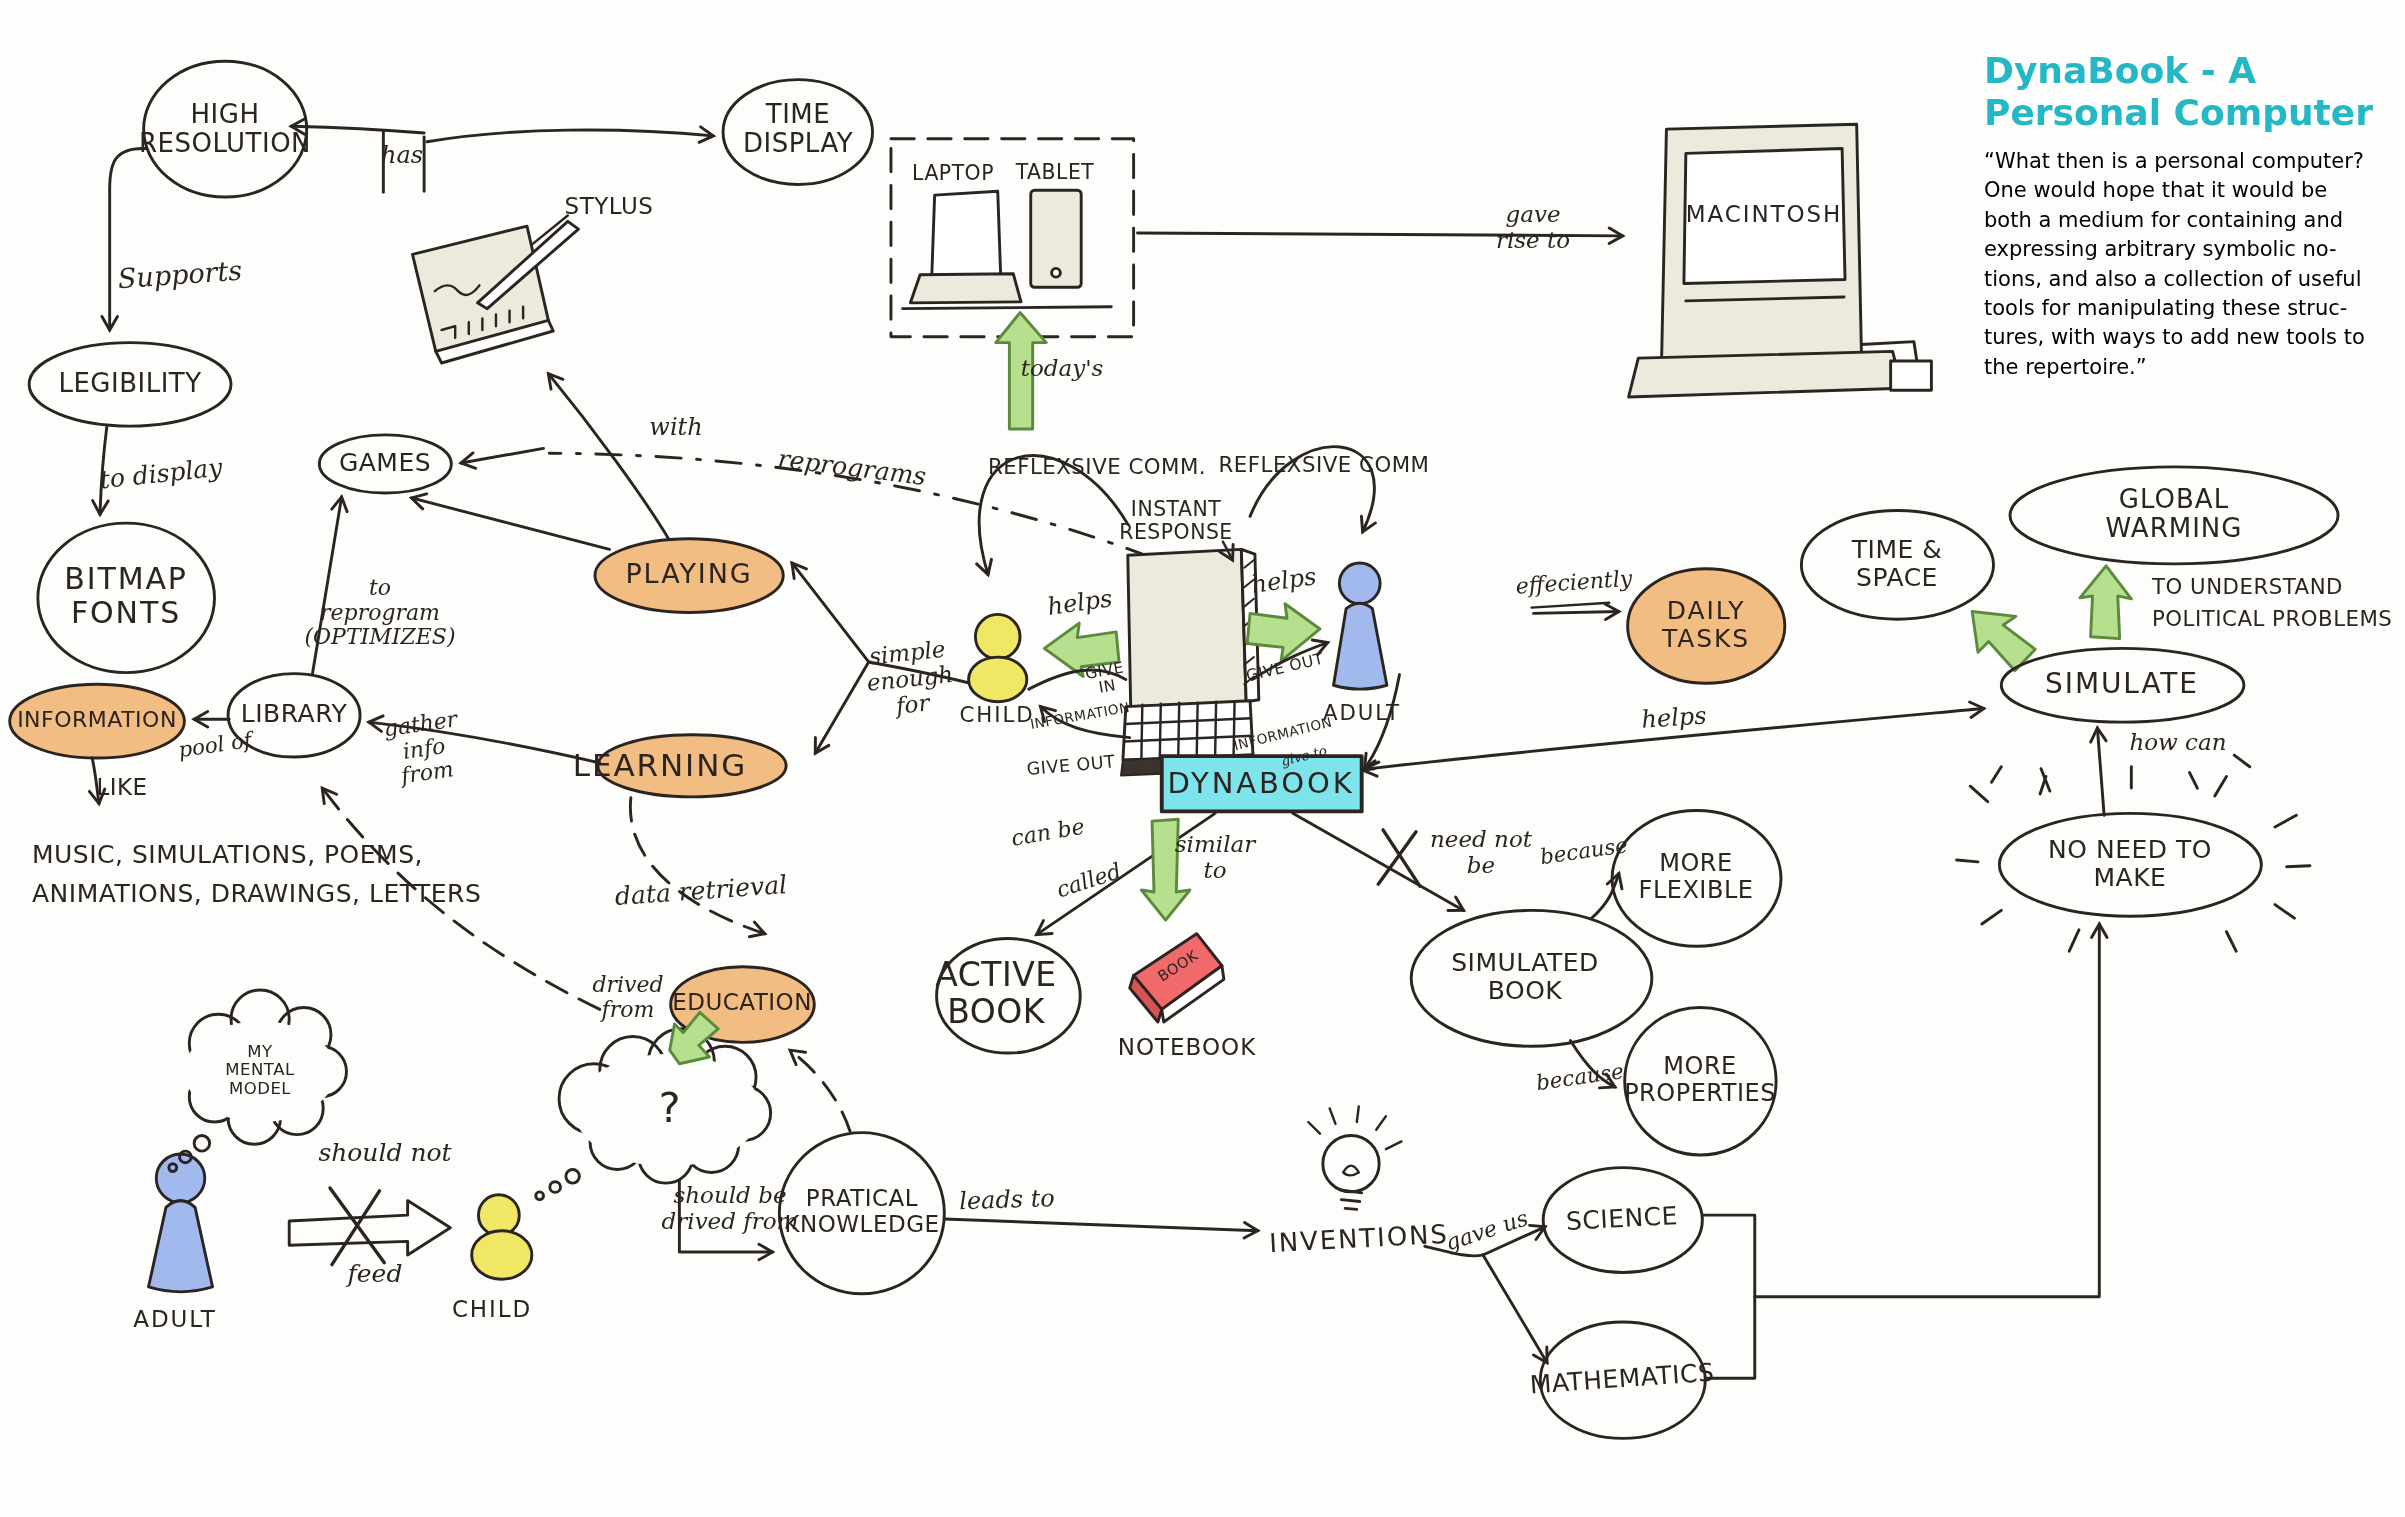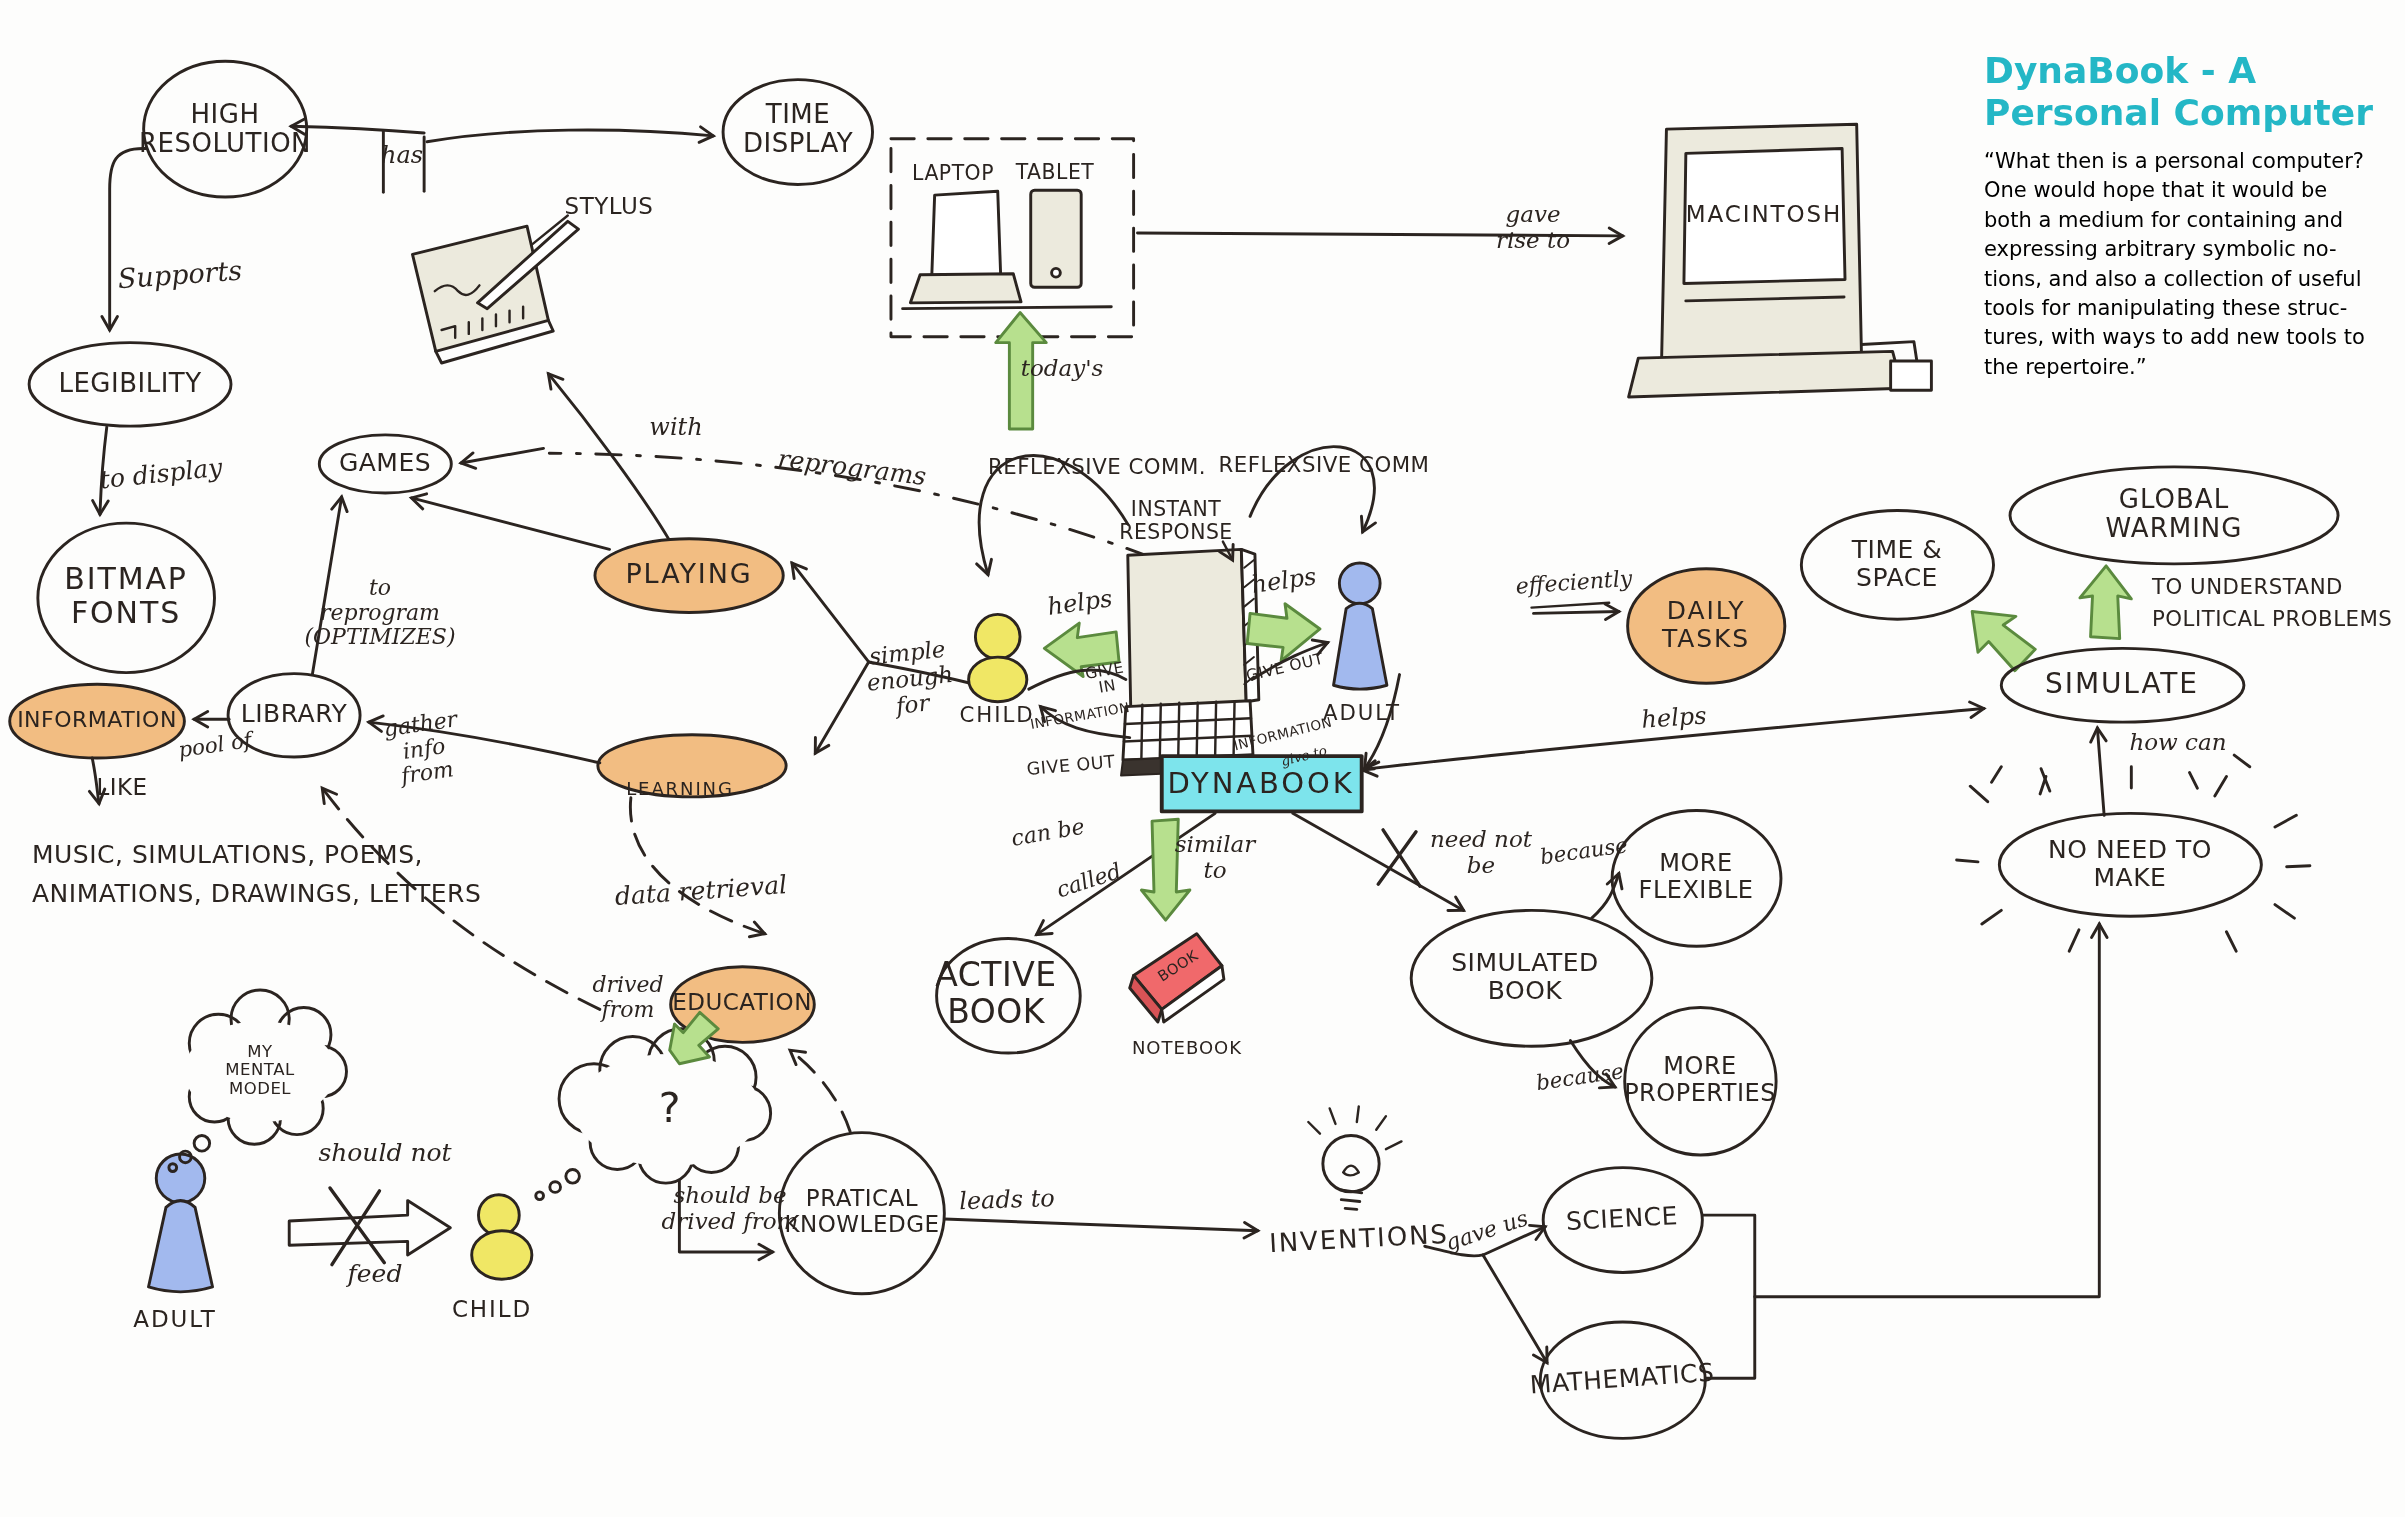--- a/index.html
+++ b/index.html
@@ -237,21 +237,21 @@
 
 <div class="lbl" style="left:225px;top:129px;font-size:26px;">HIGH
 RESOLUTION</div>
 <div class="lbl" style="left:798px;top:129px;font-size:26px;">TIME
 DISPLAY</div>
 <div class="lbl" style="left:130px;top:384px;font-size:26px;">LEGIBILITY</div>
 <div class="lbl" style="left:126px;top:596px;font-size:30px;letter-spacing:1.9px;">BITMAP
 FONTS</div>
 <div class="lbl" style="left:385px;top:463px;font-size:25px;">GAMES</div>
 <div class="lbl" style="left:689px;top:574px;font-size:27px;letter-spacing:1.9px;">PLAYING</div>
-<div class="lbl" style="left:680px;top:765px;font-size:18px;letter-spacing:1.9px;margin-top:24px;">LEARNING</div>
+<div class="lbl" style="left:660px;top:765px;font-size:31px;letter-spacing:1.9px;">LEARNING</div>
 <div class="lbl" style="left:294px;top:714px;font-size:25px;">LIBRARY</div>
 <div class="lbl" style="left:97px;top:720px;font-size:22px;">INFORMATION</div>
 <div class="lbl" style="left:122px;top:788px;font-size:23px;">LIKE</div>
 <div class="lbl lleft" style="left:32px;top:836px;font-size:25px;line-height:1.55;">MUSIC, SIMULATIONS, POEMS,
 ANIMATIONS, DRAWINGS, LETTERS</div>
 <div class="lbl" style="left:609px;top:207px;font-size:23px;">STYLUS</div>
 <div class="lbl" style="left:953px;top:173px;font-size:20.4px;">LAPTOP</div>
 <div class="lbl" style="left:1055px;top:172px;font-size:20.4px;">TABLET</div>
 <div class="lbl" style="left:1764px;top:215px;font-size:23px;letter-spacing:1.9px;">MACINTOSH</div>
 <div class="lbl" style="left:1097px;top:467px;font-size:21.3px;">REFLEXSIVE COMM.</div>
@@ -265,21 +265,21 @@
 TASKS</div>
 <div class="lbl" style="left:1897px;top:564px;font-size:25px;">TIME &amp;
 SPACE</div>
 <div class="lbl" style="left:2174px;top:514px;font-size:26px;letter-spacing:1px;">GLOBAL WARMING</div>
 <div class="lbl" style="left:2122px;top:684px;font-size:28px;letter-spacing:1.9px;">SIMULATE</div>
 <div class="lbl" style="left:2130px;top:864px;font-size:25px;">NO NEED TO
 MAKE</div>
 <div class="lbl" style="left:996px;top:994px;font-size:33px;">ACTIVE
 BOOK</div>
 <div class="lbl" style="left:1178px;top:966px;font-size:14.6px;transform:translate(-50%,-50%) rotate(-33deg);">BOOK</div>
-<div class="lbl" style="left:1187px;top:1048px;font-size:18px;letter-spacing:1px;">NOTEBOOK</div>
+<div class="lbl" style="left:1187px;top:1048px;font-size:23px;letter-spacing:1px;">NOTEBOOK</div>
 <div class="lbl" style="left:1525px;top:977px;font-size:25px;">SIMULATED
 BOOK</div>
 <div class="lbl" style="left:1696px;top:877px;font-size:24px;">MORE
 FLEXIBLE</div>
 <div class="lbl" style="left:1700px;top:1080px;font-size:24px;">MORE
 PROPERTIES</div>
 <div class="lbl" style="left:742px;top:1003px;font-size:23px;">EDUCATION</div>
 <div class="lbl" style="left:862px;top:1212px;font-size:23px;">PRATICAL
 KNOWLEDGE</div>
 <div class="lbl" style="left:1359px;top:1239px;font-size:26px;letter-spacing:1.9px;transform:translate(-50%,-50%) rotate(-3deg);">INVENTIONS</div>

